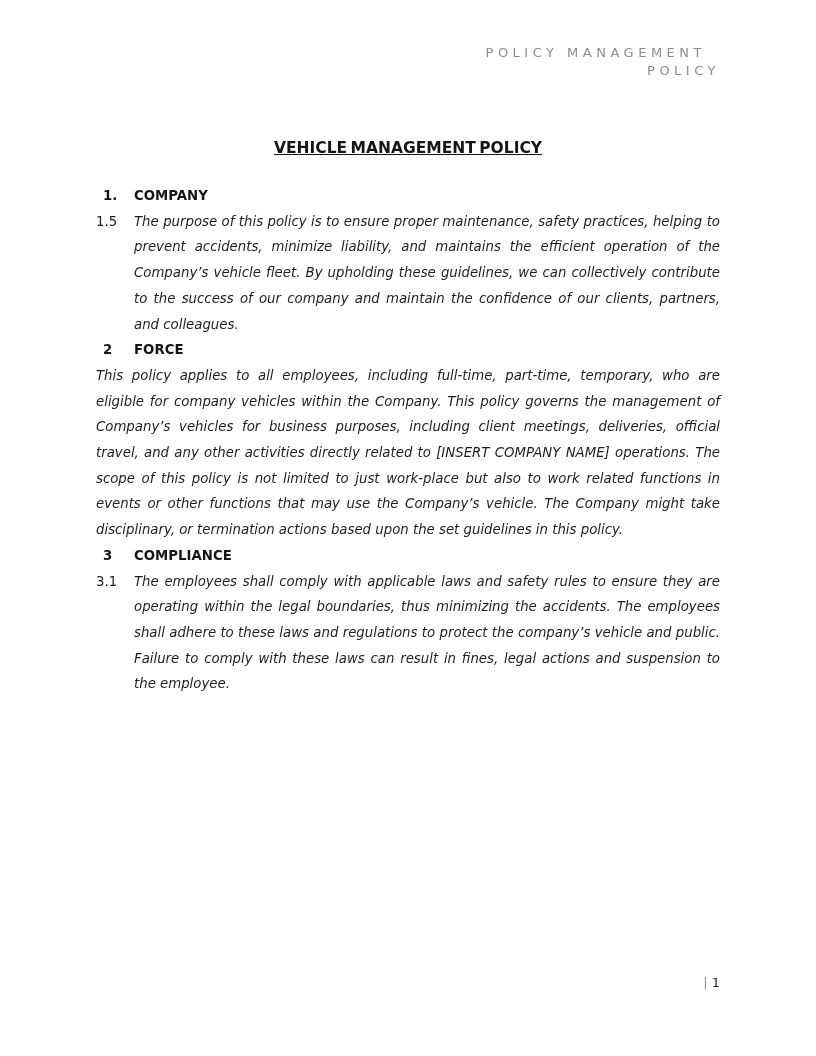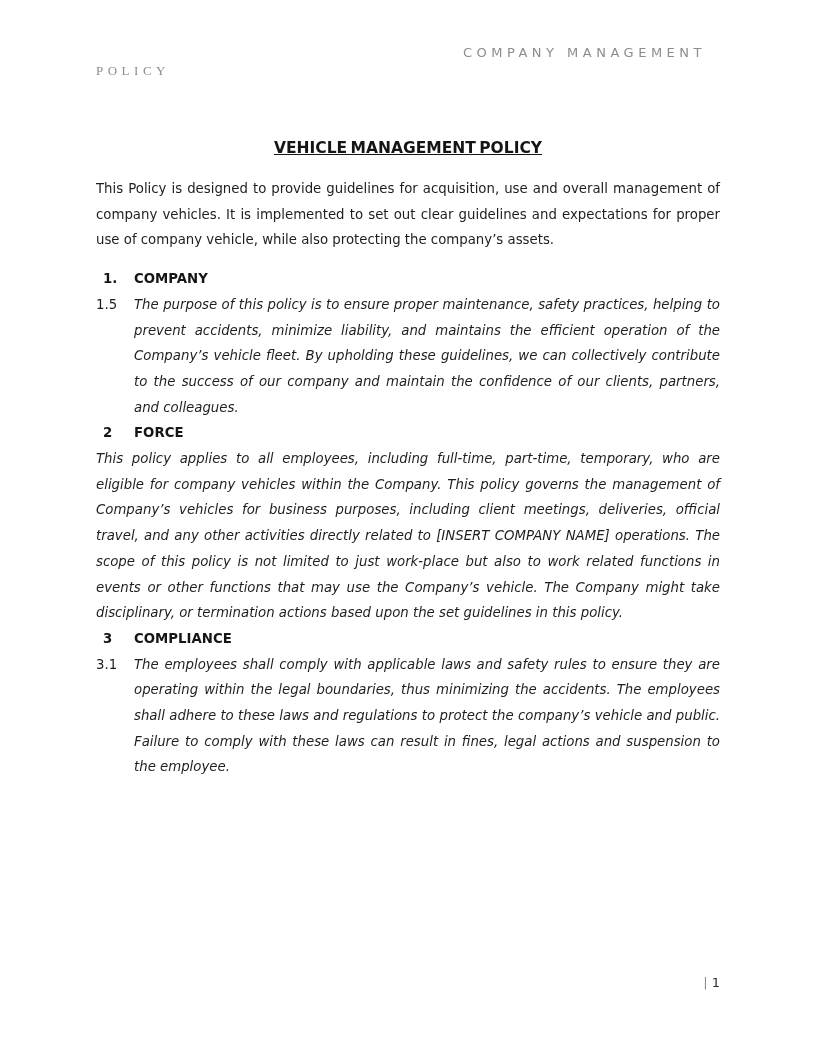--- a/index.html
+++ b/index.html
@@ -18,33 +18,33 @@
     position: absolute;
     top: 44px;
     left: 96px;
     width: 624px;
     font-size: 13px;
     line-height: 18px;
     letter-spacing: 4.5px;
     color: #8c8c8c;
   }
   .header-line1 { text-align: right; padding-right: 14px; }
-  .header-line2 { text-align: left; font-family: Liberation Serif, serif; }
+  .header-line2 { text-align: right; }
 
   
   .content {
     position: absolute;
     top: 135px;
     left: 96px;
     width: 624px;
     font-size: 13.3px;
     line-height: 25.7px;
   }
   .doc-title {
-    margin: 0 0 15px 0;
+    margin: 0 0 22px 0;
     font-size: 15.5px;
     font-weight: bold;
     text-align: center;
     text-decoration: underline;
     line-height: 26px;
     word-spacing: -2px;
     color: #151515;
   }
   .para {
     margin: 0 0 13px 0;
@@ -73,29 +73,28 @@
   }
   .footer-sep { color: #8c8c8c; }
   .footer-num { color: #2b2b2b; padding-left: 4px; }
 </style>
 </head>
 <body>
 
 <div class="page">
 
   <div class="header">
-    <div class="header-line1">COMPANY MANAGEMENT</div>
+    <div class="header-line1">POLICY MANAGEMENT</div>
     <div class="header-line2">POLICY</div>
   </div>
 
   <div class="content">
 
     <h1 class="doc-title">VEHICLE MANAGEMENT POLICY</h1>
 
-    <p class="para">This Policy is designed to provide guidelines for acquisition, use and overall management of company vehicles. It is implemented to set out clear guidelines and expectations for proper use of company vehicle, while also protecting the company’s assets.</p>
 
     <div class="section-heading">
       <span class="sec-num">1.</span>
       <span class="sec-title">COMPANY</span>
     </div>
     <div class="clause">
       <span class="clause-num">1.5</span>
       <span class="clause-text">The purpose of this policy is to ensure proper maintenance, safety practices, helping to prevent accidents, minimize liability, and maintains the efficient operation of the Company’s vehicle fleet. By upholding these guidelines, we can collectively contribute to the success of our company and maintain the confidence of our clients, partners, and colleagues.</span>
     </div>
 

